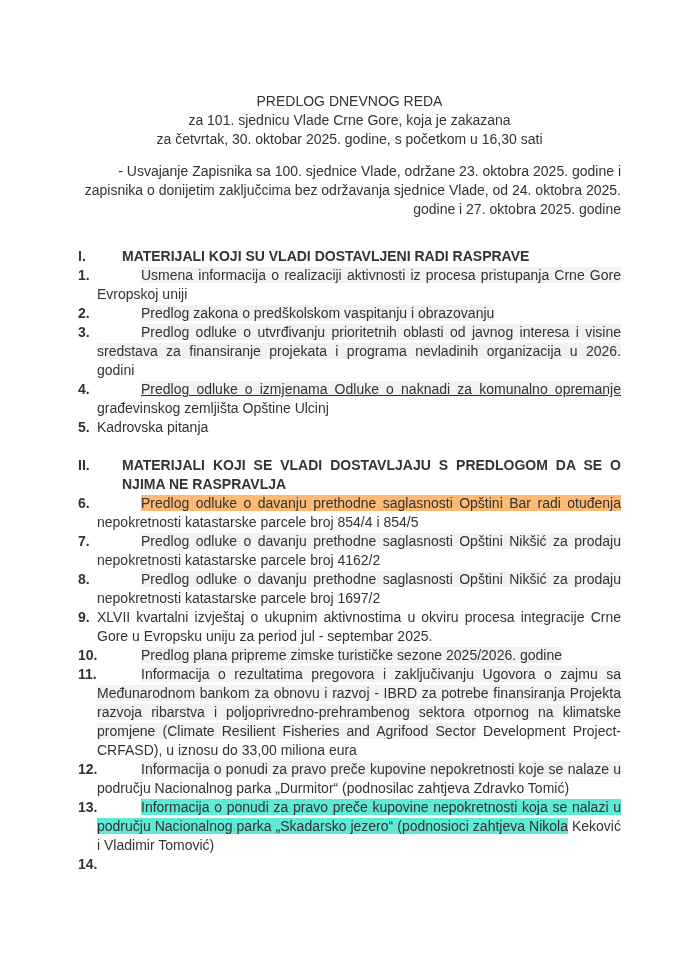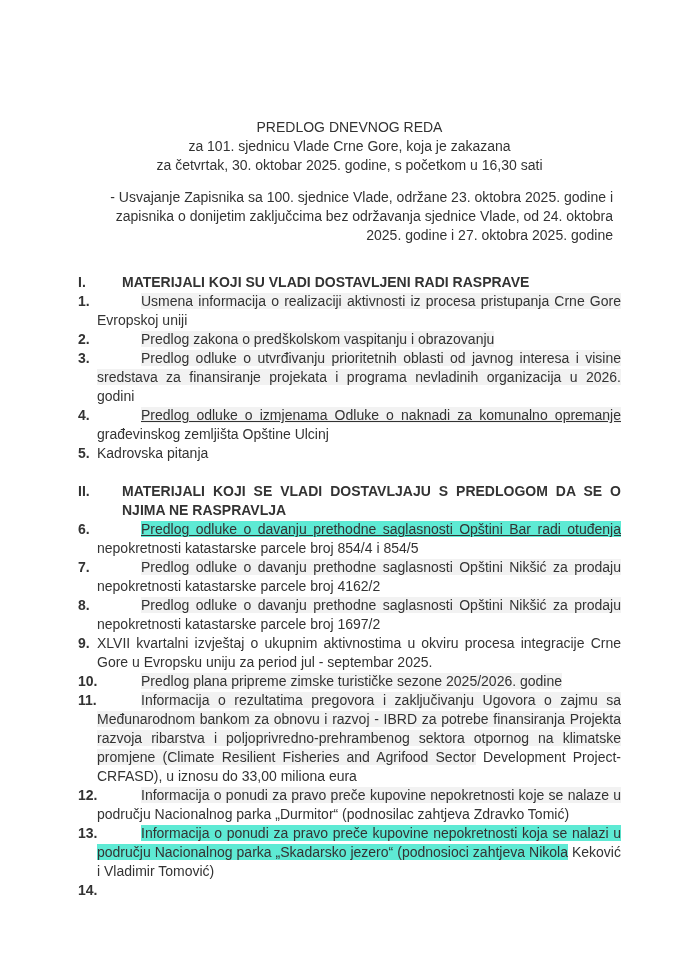--- a/index.html
+++ b/index.html
@@ -13,27 +13,27 @@
     font-family: "Liberation Sans", "DejaVu Sans", sans-serif;
     color: #333333;
     font-size: 14px;
     line-height: 19px;
     overflow: hidden;
   }
   .page {
     box-sizing: border-box;
     width: 679px;
     height: 886px;
-    padding: 118px 58px 40px 78px;
+    padding: 92px 58px 40px 78px;
   }
   .title-block {
     text-align: center;
   }
   .note {
-    margin: 13px 8px 0 0;
+    margin: 13px 0 0 0;
     text-align: right;
   }
   .sections {
     margin-top: 28px;
   }
   .section + .section {
     margin-top: 19px;
   }
   .sec-head {
     position: relative;
@@ -98,21 +98,21 @@
   <li class="item"><span class="num">5.</span><span class="pre">Kadrovska pitanja</span><span class="post"></span></li>
 </ol>
   </section>
 
   <section class="section">
     <div class="sec-head">
       <span class="numeral">II.</span>
       <span class="sec-title">MATERIJALI KOJI SE VLADI DOSTAVLJAJU S PREDLOGOM DA SE O NJIMA NE RASPRAVLJA</span>
     </div>
     <ol class="items">
-  <li class="item"><span class="num">6.</span><span class="pre"></span><span class="hl" style="background: #5eead4; text-decoration: underline;">Predlog odluke o davanju prethodne saglasnosti Opštini Bar radi otuđenja</span><span class="post"> nepokretnosti katastarske parcele broj 854/4 i 854/5</span></li>
+  <li class="item"><span class="num">6.</span><span class="pre"></span><span class="hl" style="background: #fdba74;">Predlog odluke o davanju prethodne saglasnosti Opštini Bar radi otuđenja</span><span class="post"> nepokretnosti katastarske parcele broj 854/4 i 854/5</span></li>
 
   <li class="item"><span class="num">7.</span><span class="pre"></span><span class="hl" style="background: rgb(242, 242, 242);">Predlog odluke o davanju prethodne saglasnosti Opštini Nikšić za prodaju</span><span class="post"> nepokretnosti katastarske parcele broj 4162/2</span></li>
 
   <li class="item"><span class="num">8.</span><span class="pre"></span><span class="hl" style="background: rgb(242, 242, 242);">Predlog odluke o davanju prethodne saglasnosti Opštini Nikšić za prodaju</span><span class="post"> nepokretnosti katastarske parcele broj 1697/2</span></li>
 
   <li class="item"><span class="num">9.</span><span class="pre">XLVII kvartalni izvještaj o ukupnim aktivnostima u okviru procesa integracije Crne Gore u Evropsku uniju za period jul - septembar 2025.</span><span class="post"></span></li>
 
   <li class="item"><span class="num">10.</span><span class="pre"></span><span class="hl" style="background: rgb(242, 242, 242);">Predlog plana pripreme zimske turističke sezone 2025/2026. godine</span><span class="post"></span></li>
 
   <li class="item"><span class="num">11.</span><span class="pre"></span><span class="hl" style="background: rgb(242, 242, 242);">Informacija o rezultatima pregovora i zaključivanju Ugovora o zajmu sa Međunarodnom bankom za obnovu i razvoj - IBRD za potrebe finansiranja Projekta razvoja ribarstva i poljoprivredno-prehrambenog sektora otpornog na klimatske promjene (Climate Resilient Fisheries and Agrifood Sector</span><span class="post"> Development Project- CRFASD), u iznosu do 33,00 miliona eura</span></li>

